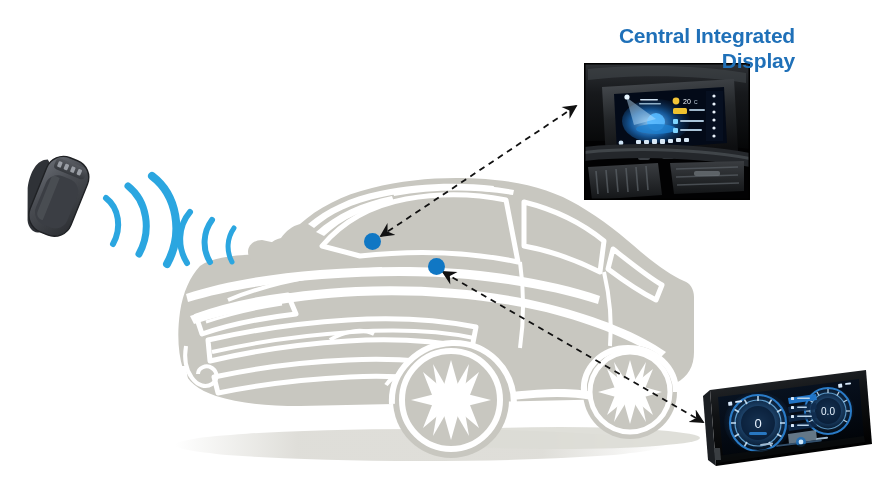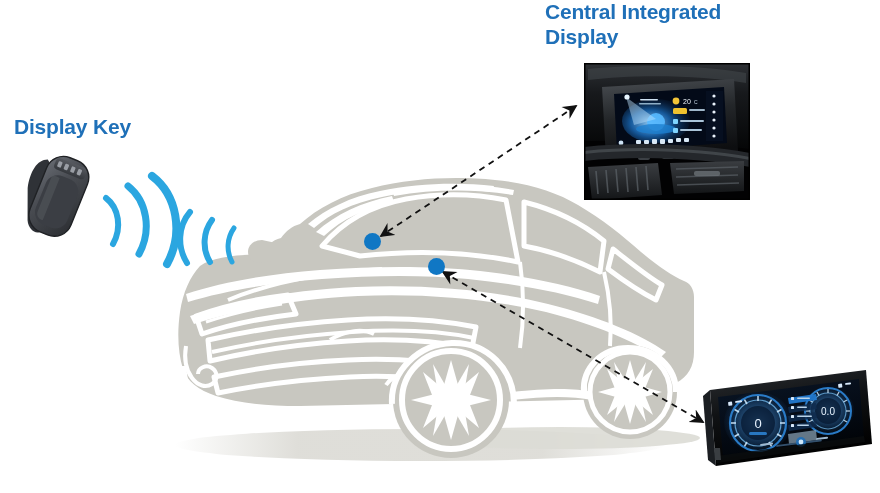--- a/index.html
+++ b/index.html
@@ -27,24 +27,24 @@
     letter-spacing: -0.2px;
   }
   #label-display-key {
     left: 14px;
     top: 115px;
     font-size: 21px;
     text-align: left;
   }
   #label-central-display {
     left: 545px;
-    top: 0;
+    top: 24px;
     width: 250px;
     font-size: 21px;
-    text-align: left;
+    text-align: right;
   }
   #label-cluster {
     left: 668px;
     top: 283px;
     width: 212px;
     font-size: 20.5px;
     text-align: center;
   }
   .svg-layer {
     position: absolute;
@@ -537,19 +537,18 @@
       </g>
 
       <path d="M16,96 L164,76 L165,82 L17,103 Z" fill="#0a0c0e" opacity="0.8"></path>
       <path d="M14,88 L20,88 L21,100 L15,100 Z" fill="#3a3e42"></path>
     </svg>
   </div>
 
   <div class="dot" id="dot-windshield"></div>
   <div class="dot" id="dot-dashboard"></div>
 
-  <div class="label" id="label-display-key">Display Key</div>
 
   <div class="label" id="label-central-display">Central Integrated
 Display</div>
 
 
 </div>
 
 </body></html>

